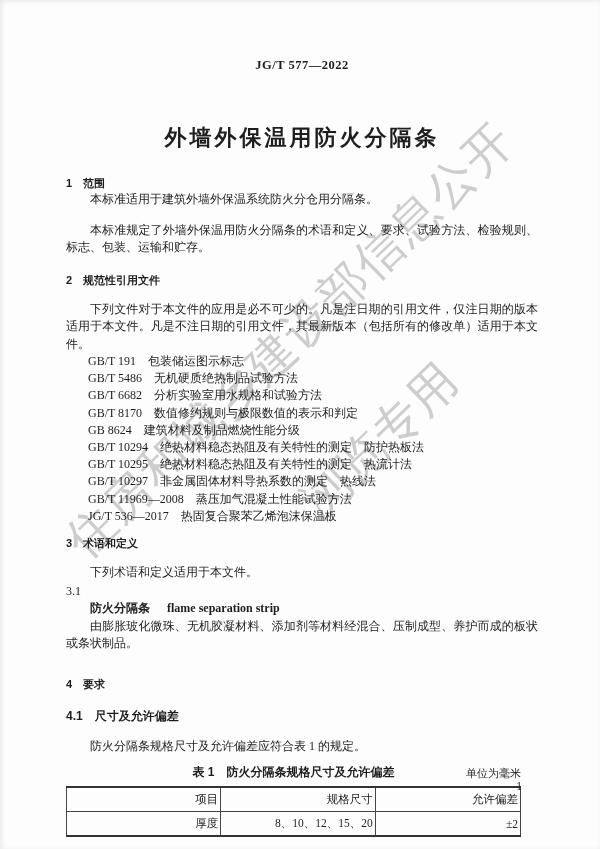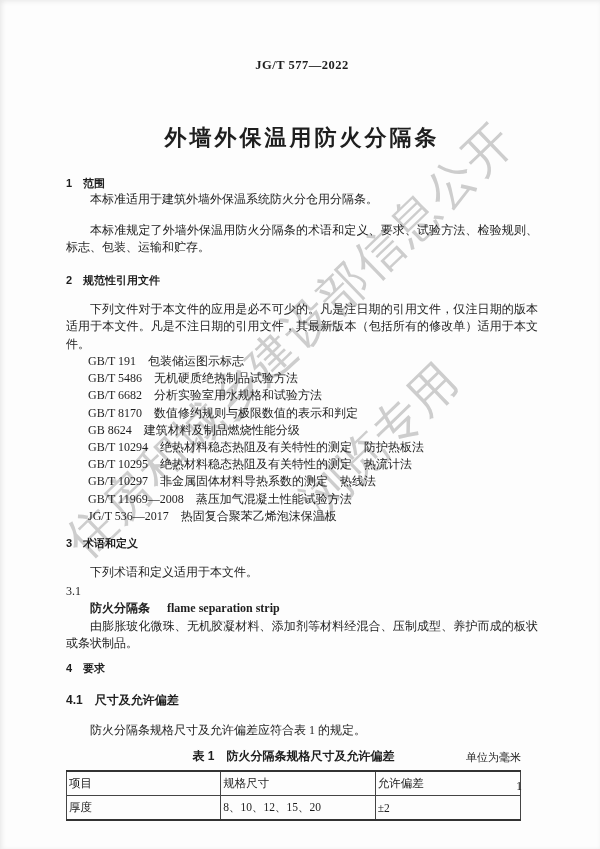--- a/index.html
+++ b/index.html
@@ -48,21 +48,21 @@
     font-weight:bold;font-size:22px;letter-spacing:3px;
   }
   .h1{
     font-family:"Liberation Sans","DejaVu Sans",sans-serif;
     font-weight:bold;font-size:11px;
     margin:0;
   }
   .h1.s1{margin-top:23px;}
   .h1.s2{margin-top:16px;}
   .h1.s3{margin-top:11px;}
-  .h1.s4{margin-top:8px;}
+  .h1.s4{margin-top:24px;}
   .h2{
     font-family:"Liberation Sans","DejaVu Sans",sans-serif;
     font-weight:bold;font-size:12px;
     margin:16px 0 0 0;
   }
   p.body{
     font-size:12px;line-height:17.5px;
     text-align:justify;text-indent:2em;
     margin:0;
   }
@@ -100,21 +100,21 @@
     font-family:"Liberation Serif","DejaVu Serif",serif;
   }
   table.t1{
     border-collapse:collapse;
     width:455px;margin-top:4px;
     font-size:11.5px;
   }
   table.t1{border:1.5px solid #333;border-top-width:2.2px;border-bottom-width:2.2px;}
   table.t1 th,table.t1 td{
     border:1px solid #444;
-    font-weight:normal;text-align:left;
+    font-weight:normal;text-align:right;
     padding:0 2px;height:23px;
   }
   .page-num{
     position:absolute;right:78px;top:780px;
     font-size:11.5px;z-index:2;
   }
 </style>
 </head>
 <body>
 

